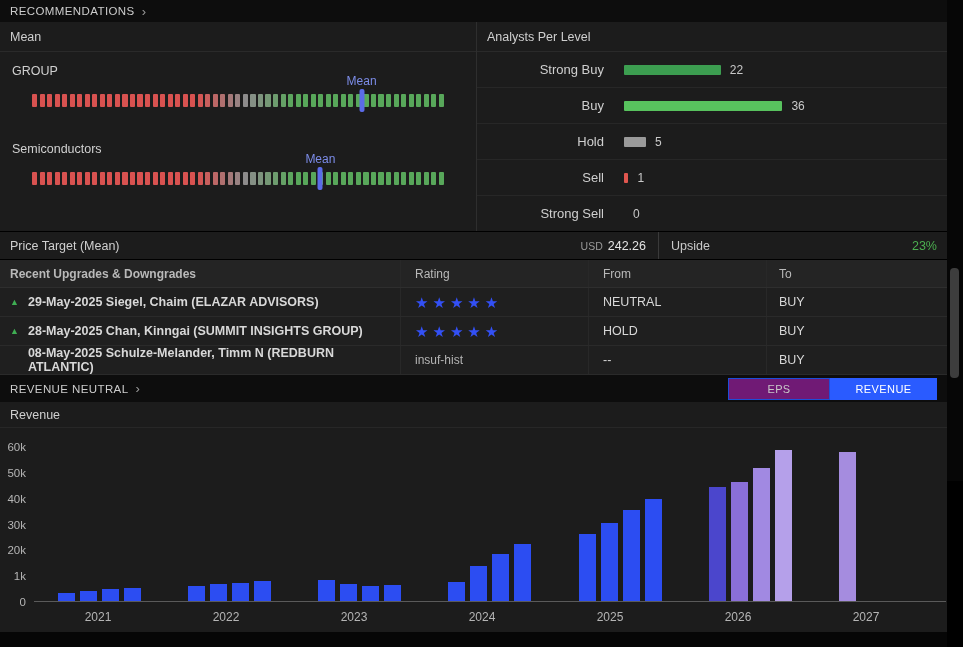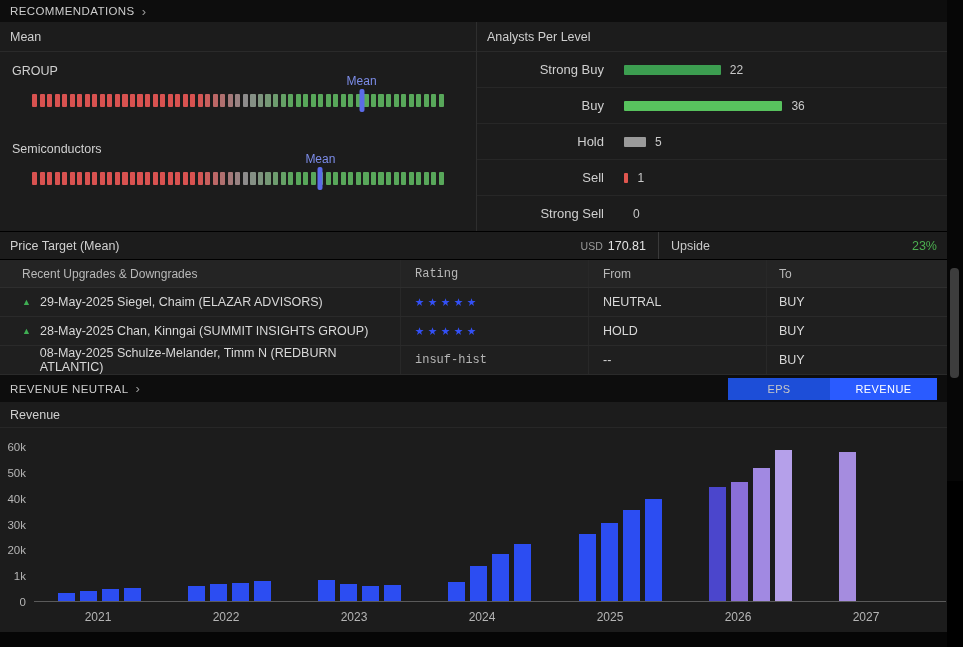--- a/index.html
+++ b/index.html
@@ -46,37 +46,37 @@
   .pt-upside { width:266px; display:flex; justify-content:space-between; align-items:center; }
   .pt-upside-label { color:#c9c9c9; }
   .pt-upside-value { font-size:12.5px; }
 
   
   .t-header { height:28px; background:#242424; display:flex; color:#b9b9b9; font-size:12px;
               border-bottom:1px solid #2e2e2e; }
   .t-row { height:29px; background:#1f1f1f; display:flex; border-bottom:1px solid #2a2a2a;
            color:#d8d8d8; font-size:12.5px; }
   .t-c { display:flex; align-items:center; height:100%; }
-  .c1 { width:400px; padding-left:22px; }
-  .c2 { width:188px; padding-left:14px; border-left:1px solid #282828;font-family:Liberation Mono, monospace; }
+  .c1 { width:400px; padding-left:10px;font-weight:bold; }
+  .c2 { width:188px; padding-left:14px; border-left:1px solid #282828; }
   .c3 { width:178px; padding-left:14px; border-left:1px solid #282828; }
   .c4 { flex:1; padding-left:12px; border-left:1px solid #282828; }
   .t-header .c1 { border:none; }
   .arrow-up { width:18px; font-size:9px; }
   .arrow-spacer { width:18px; }
   .stars { font-size:15px; letter-spacing:4px; line-height:1; }
   .rating-text { color:#b5b5b5; font-size:12px; }
 
   
   .rg-bar { height:27px; background:#0d0d0d; display:flex; align-items:center; padding:0 10px; }
   .rg-bar .title { color:#cccccc; font-size:11.5px; letter-spacing:.4px; }
   .rg-buttons { margin-left:auto; display:flex; }
   .btn { height:22px; display:flex; align-items:center; justify-content:center;
          font-size:11px; letter-spacing:.4px; cursor:pointer; }
-  .btn-eps { width:102px; background:#1d4ed8; border:1px solid #1d4ed8; color:#c8c8c8;margin-left:40px; }
+  .btn-eps { width:102px; background:#701a75; border:1px solid #1d4ed8; color:#c8c8c8;margin-left:40px; }
   .btn-rev { width:107px; color:#ffffff; border:1px solid transparent; }
 
   .chart-title-row { height:26px; display:flex; align-items:center; padding:0 10px;
                      color:#cfcfcf; font-size:12.5px; background:#1c1c1c; border-bottom:1px solid #272727; }
 
   
   .chart { position:relative; height:204px; background:#1c1c1c; }
   .y-axis { position:absolute; left:0; top:19px; width:26px; height:155px; }
   .ytick { position:absolute; right:0; transform:translateY(-50%); color:#b5b5b5; font-size:11.5px; }
   .plot { position:absolute; left:34px; right:1px; top:19px; height:155px;
@@ -262,21 +262,21 @@
               <div class="apl-bar" style="width: 0px; background: rgb(224, 86, 79);"></div>
               <div class="apl-value">0</div>
             </div>
           </div>
       </div>
     </div>
 
     <div class="price-row">
       <span class="pt-label">Price Target (Mean)</span>
       <span class="pt-usd">USD</span>
-      <span class="pt-value">170.81</span>
+      <span class="pt-value">242.26</span>
       <span class="pt-div"></span>
       <span class="pt-upside">
         <span class="pt-upside-label">Upside</span>
         <span class="pt-upside-value" style="color: rgb(76, 175, 80);">23%</span>
       </span>
     </div>
 
     <div>
       <div class="t-header">
         <div class="t-c c1">Recent Upgrades &amp; Downgrades</div>

